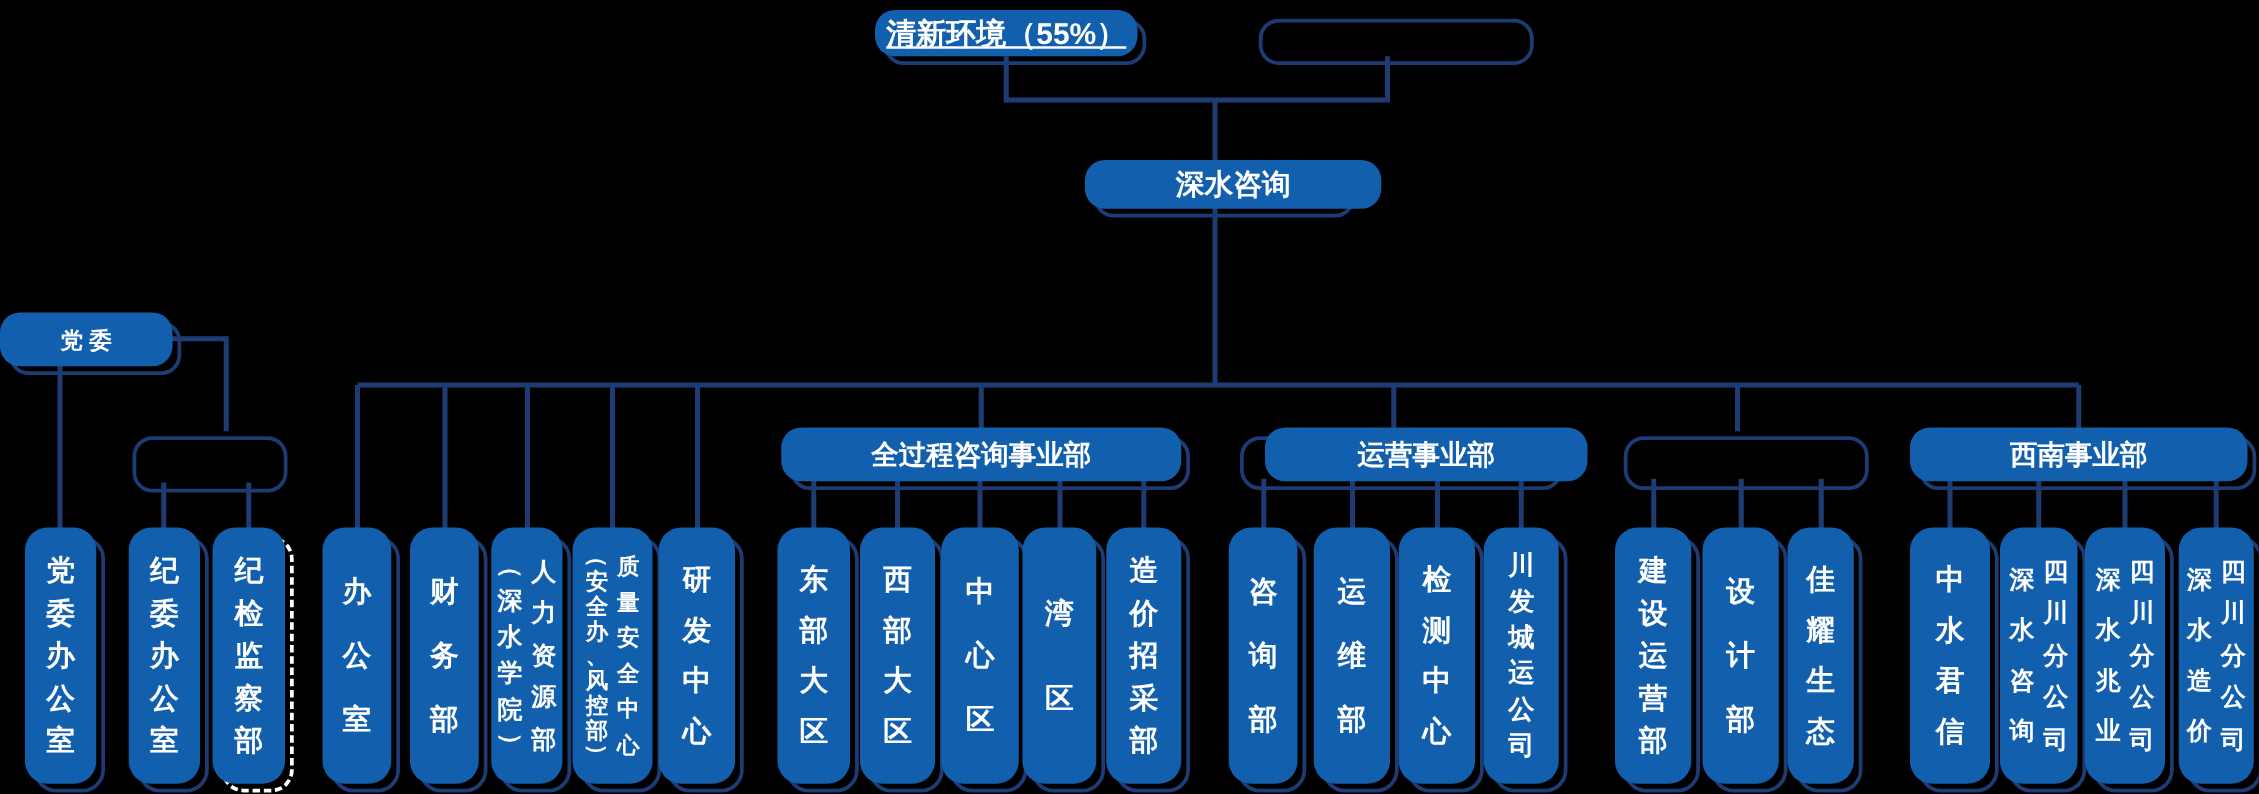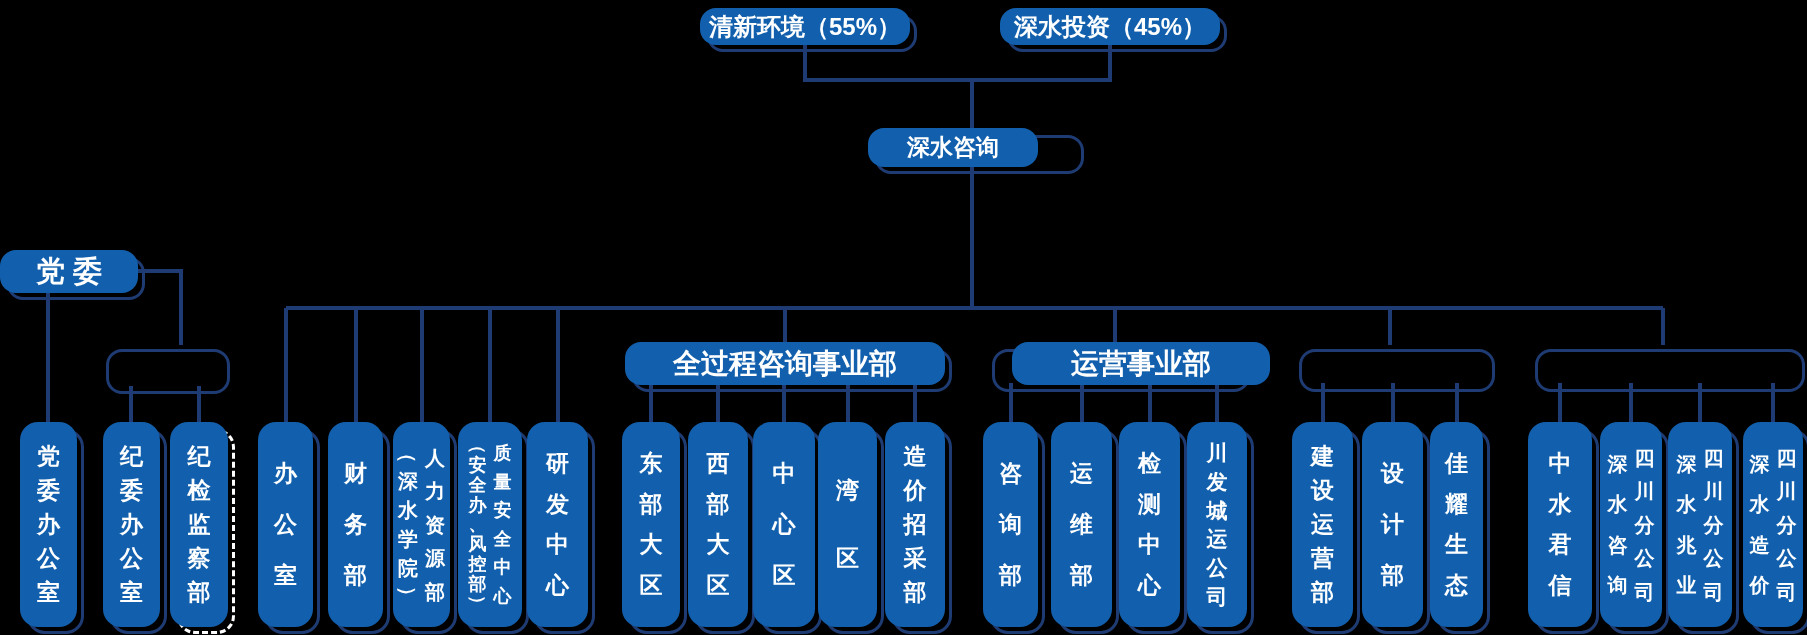--- a/index.html
+++ b/index.html
@@ -12,24 +12,24 @@
     position:absolute;z-index:1;border:3px solid var(--line,#1e3c73);
     border-radius:18px;box-sizing:border-box;background:transparent;
   }
   .shadow.white-dashed{border:3px dashed #fff;}
   .node{
     position:absolute;z-index:2;background:var(--fill,#1260ad);
     border-radius:16px;box-sizing:border-box;color:#fff;font-weight:700;
     display:flex;align-items:center;justify-content:center;text-align:center;
   }
   .node.leaf{border-radius:18px;}
-  .node.top{font-size:24px;}
+  .node.top{font-size:24px;text-decoration:underline;}
   .node.root{font-size:23px;}
-  .node.header{font-size:28px;}
-  .node.party{font-size:29px;}
+  .node.header{font-size:22px;}
+  .node.party{font-size:18px;}
   .cols{display:flex;flex-direction:row-reverse;align-items:stretch;
         justify-content:center;height:100%;width:100%;gap:1px;}
   .col{display:flex;flex-direction:column;justify-content:space-evenly;
        align-items:center;height:100%;box-sizing:border-box;padding:12px 0;}
   .ch{display:block;line-height:1;text-align:center;}
   .ch.rot{transform:rotate(90deg);}
 </style>
 </head>
 <body>
 
@@ -70,42 +70,42 @@
       <line x1="1560" y1="383" x2="1560" y2="424" stroke="#1e3c73" stroke-width="4"></line>
       <line x1="1631" y1="383" x2="1631" y2="424" stroke="#1e3c73" stroke-width="4"></line>
       <line x1="1700" y1="383" x2="1700" y2="424" stroke="#1e3c73" stroke-width="4"></line>
       <line x1="1773" y1="383" x2="1773" y2="424" stroke="#1e3c73" stroke-width="4"></line>
     </svg>
 <div class="shadow" style="left: 707px; top: 15px; width: 210px; height: 37px; border-radius: 16px;"></div>
     <div class="node top" style="left: 700px; top: 8px; width: 210px; height: 37px;">
       <span>清新环境（55%）</span>
     </div>
     <div class="shadow" style="left: 1007px; top: 15px; width: 220px; height: 37px; border-radius: 16px;"></div>
-    <div class="node top" style="left: 1000px; top: 8px; width: 220px; height: 37px;">
-      <span>深水投资（45%）</span>
-    </div>
     <div class="shadow" style="left: 875px; top: 135px; width: 209px; height: 39px; border-radius: 16px;"></div>
-    <div class="node root" style="left: 868px; top: 128px; width: 170px; height: 39px;">
+    <div class="node root" style="left: 868px; top: 128px; width: 237px; height: 39px;">
       <span>深水咨询</span>
     </div>
     <div class="shadow" style="left: 7px; top: 257px; width: 138px; height: 43px; border-radius: 16px;"></div>
     <div class="node party" style="left: 0px; top: 250px; width: 138px; height: 43px;">
       <span>党 委</span>
     </div>
     <div class="shadow" style="left: 106px; top: 349px; width: 124px; height: 45px; border-radius: 16px;"></div>
     <div class="shadow" style="left: 632px; top: 349px; width: 320px; height: 43px; border-radius: 16px;"></div>
     <div class="node header" style="left: 625px; top: 342px; width: 320px; height: 43px;">
       <span>全过程咨询事业部</span>
     </div>
     <div class="shadow" style="left: 992px; top: 349px; width: 258px; height: 43px; border-radius: 16px;"></div>
     <div class="node header" style="left: 1012px; top: 342px; width: 258px; height: 43px;">
       <span>运营事业部</span>
     </div>
     <div class="shadow" style="left: 1299px; top: 349px; width: 196px; height: 43px; border-radius: 16px;"></div>
     <div class="shadow" style="left: 1535px; top: 349px; width: 270px; height: 43px; border-radius: 16px;"></div>
+    <div class="node header" style="left: 1528px; top: 342px; width: 270px; height: 43px;">
+      <span>西南事业部</span>
+    </div>
     <div class="shadow" style="left: 27px; top: 429px; width: 57px; height: 205px; border-radius: 18px;"></div>
     <div class="node leaf" style="left: 20px; top: 422px; width: 57px; height: 205px; border-radius: 18px;">
       <div class="cols">
         <div class="col" style="font-size: 23px; width: 29px;">
           <span class="ch">党</span>
           <span class="ch">委</span>
           <span class="ch">办</span>
           <span class="ch">公</span>
           <span class="ch">室</span>
         </div>

